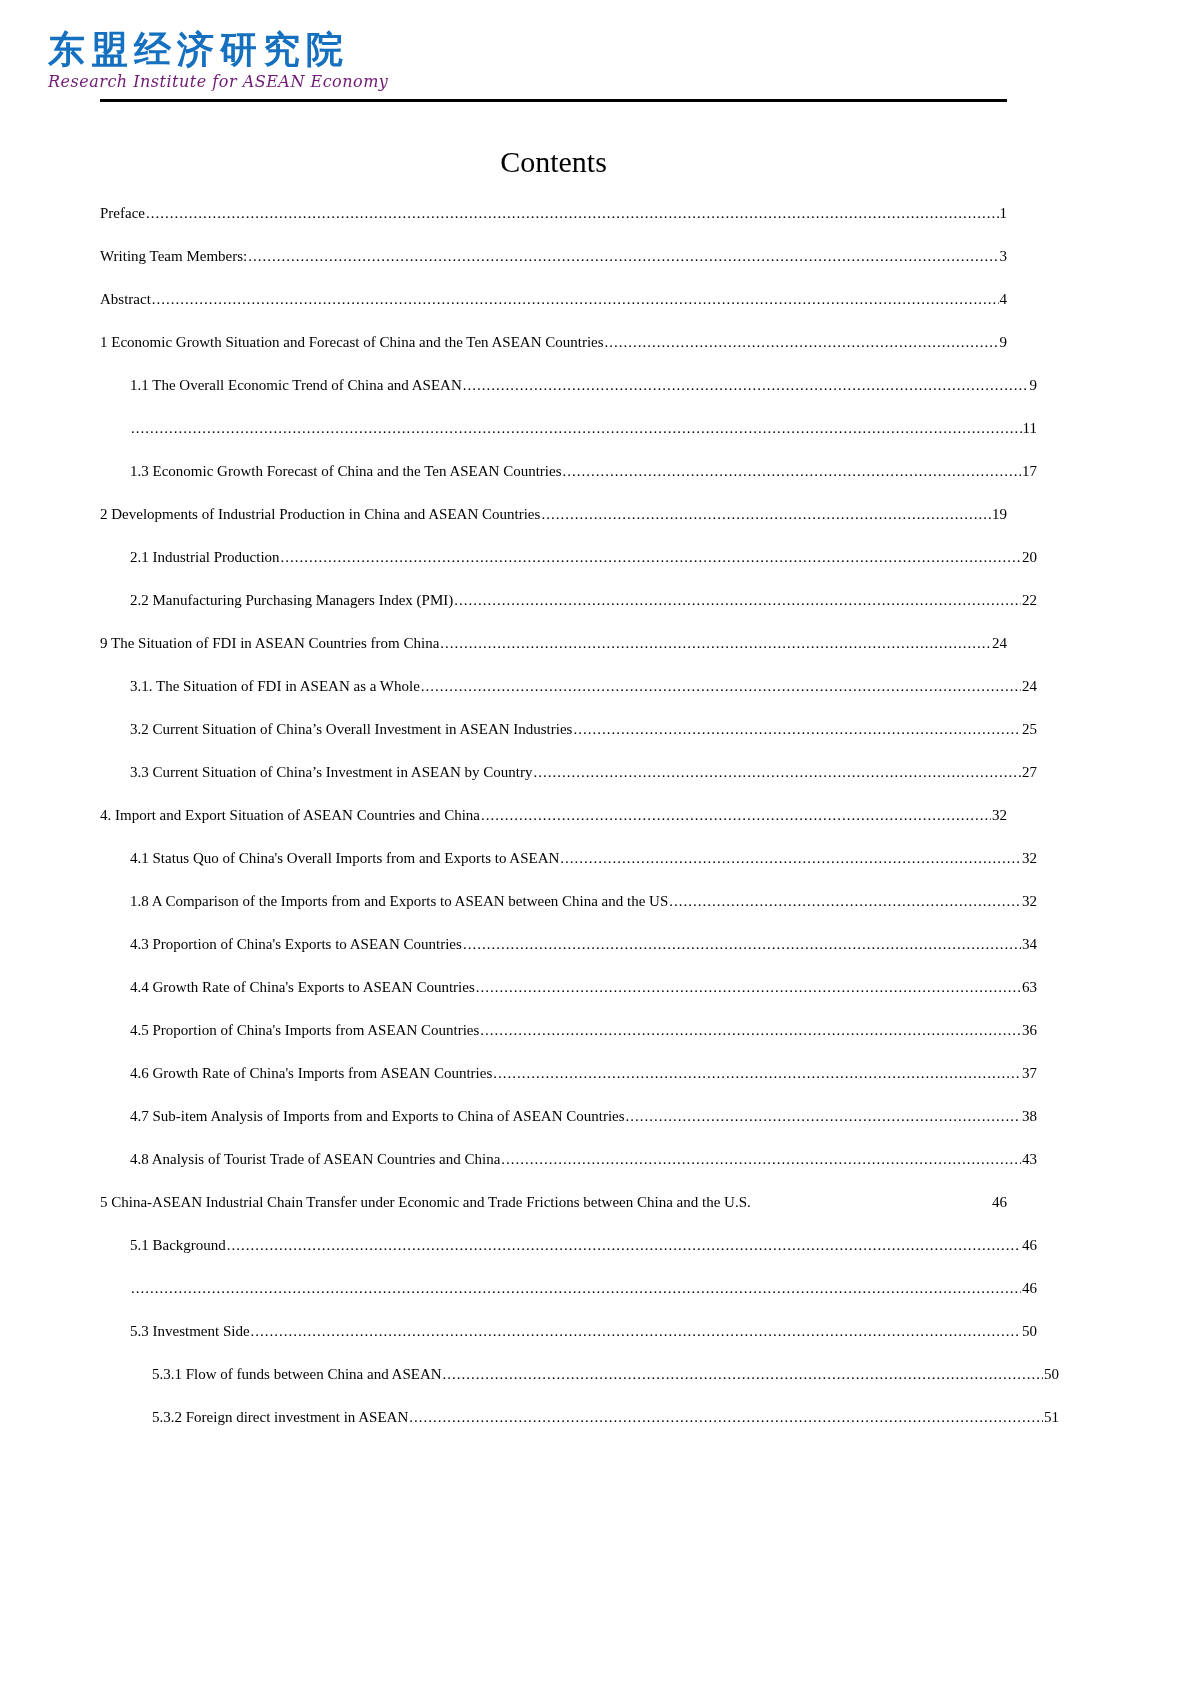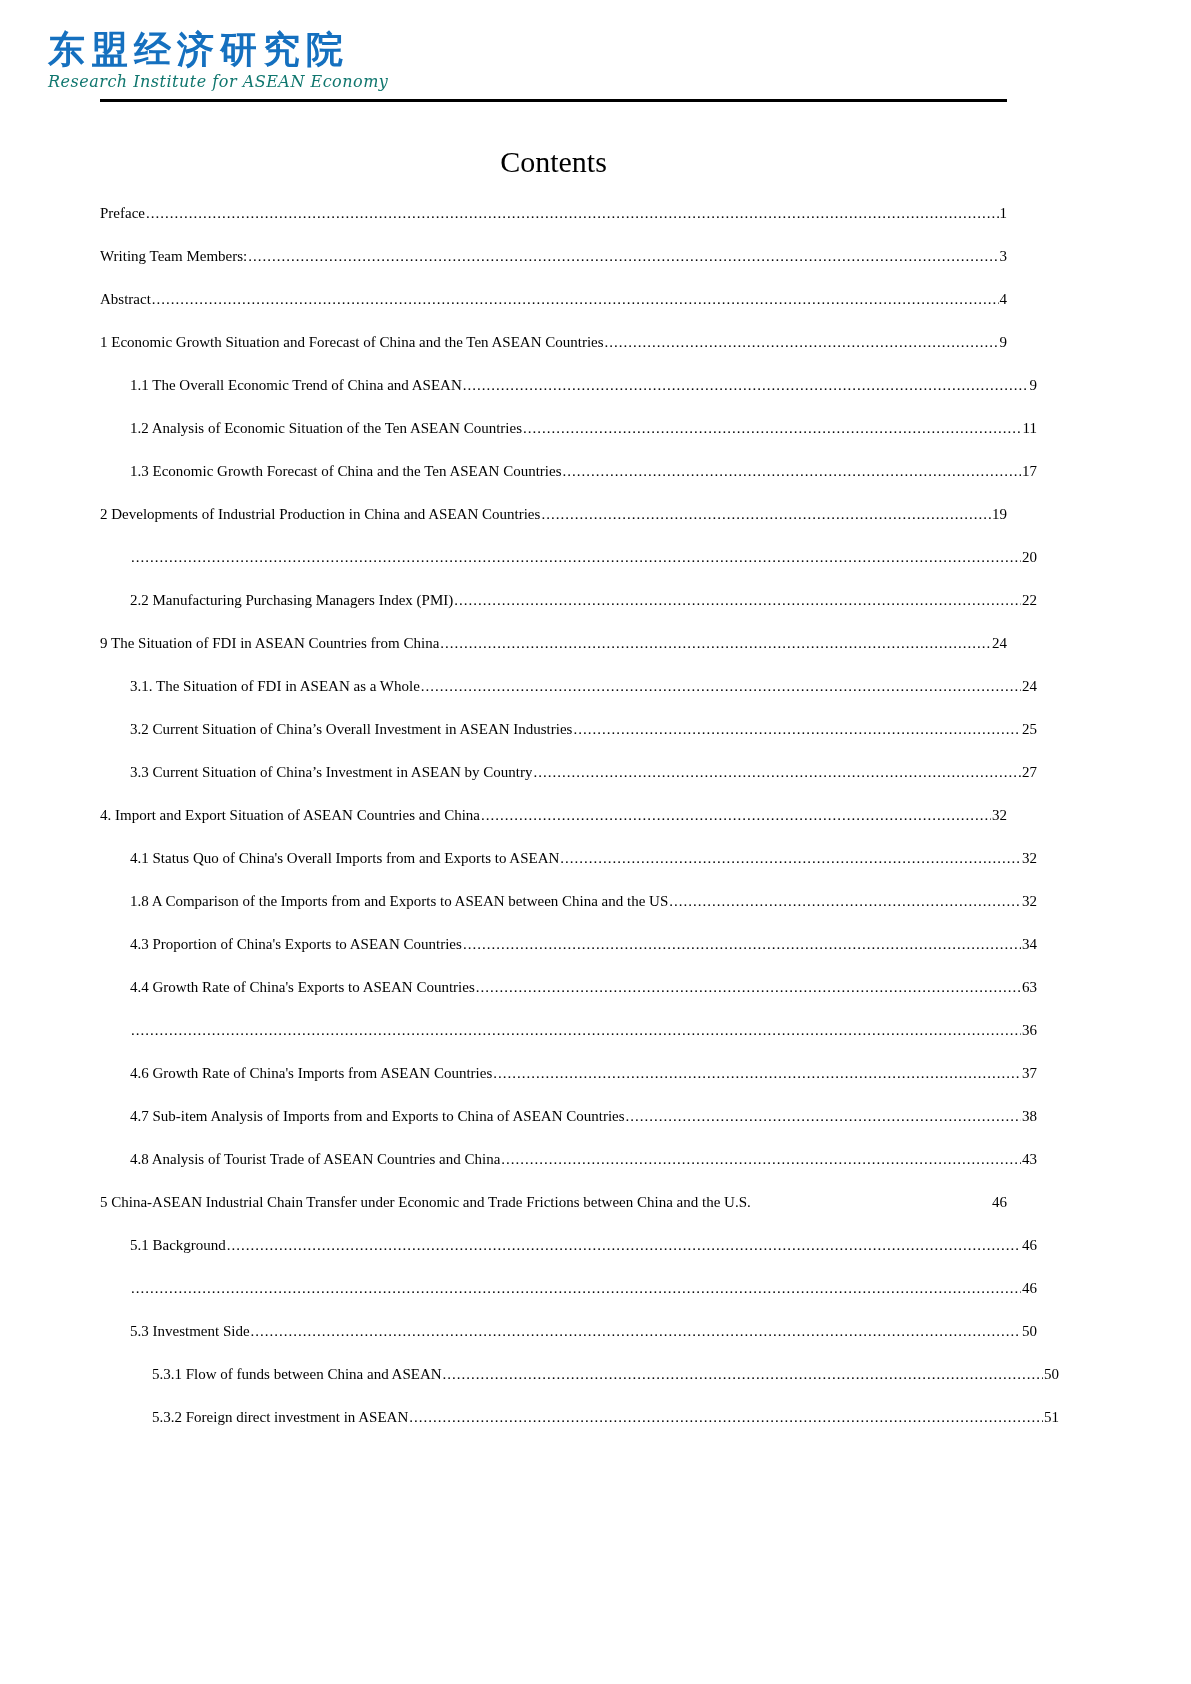--- a/index.html
+++ b/index.html
@@ -21,21 +21,21 @@
     font-weight: bold;
     font-size: 37px;
     letter-spacing: 6px;
     color: #1570bf;
     line-height: 40px;
   }
   .logo-en {
     font-family: "DejaVu Serif", serif;
     font-style: italic;
     font-size: 16px;
-    color: #0f766e;
+    color: #701a75;
     margin-top: 2px;
     letter-spacing: 0.5px;
   }
   .rule {
     position: absolute;
     top: 99px;
     left: 100px;
     width: 907px;
     height: 3px;
     background: #000000;
@@ -116,35 +116,35 @@
           <span class="toc-title">1 Economic Growth Situation and Forecast of China and the Ten ASEAN Countries</span>
           <span class="toc-leader"></span>
           <span class="toc-page">9</span>
         </div>
         <div class="toc-row level-1">
           <span class="toc-title">1.1 The Overall Economic Trend of China and ASEAN</span>
           <span class="toc-leader"></span>
           <span class="toc-page">9</span>
         </div>
         <div class="toc-row level-1">
-          <span class="toc-title">1.2 Analysis of Economic Situation of the Ten ASEAN Countries</span>
           <span class="toc-leader"></span>
           <span class="toc-page">11</span>
         </div>
         <div class="toc-row level-1">
           <span class="toc-title">1.3 Economic Growth Forecast of China and the Ten ASEAN Countries</span>
           <span class="toc-leader"></span>
           <span class="toc-page">17</span>
         </div>
         <div class="toc-row level-0">
           <span class="toc-title">2 Developments of Industrial Production in China and ASEAN Countries</span>
           <span class="toc-leader"></span>
           <span class="toc-page">19</span>
         </div>
         <div class="toc-row level-1">
+          <span class="toc-title">2.1 Industrial Production</span>
           <span class="toc-leader"></span>
           <span class="toc-page">20</span>
         </div>
         <div class="toc-row level-1">
           <span class="toc-title">2.2 Manufacturing Purchasing Managers Index (PMI)</span>
           <span class="toc-leader"></span>
           <span class="toc-page">22</span>
         </div>
         <div class="toc-row level-0">
           <span class="toc-title">9 The Situation of FDI in ASEAN Countries from China</span>
@@ -185,20 +185,21 @@
           <span class="toc-title">4.3 Proportion of China's Exports to ASEAN Countries</span>
           <span class="toc-leader"></span>
           <span class="toc-page">34</span>
         </div>
         <div class="toc-row level-1">
           <span class="toc-title">4.4 Growth Rate of China's Exports to ASEAN Countries</span>
           <span class="toc-leader"></span>
           <span class="toc-page">63</span>
         </div>
         <div class="toc-row level-1">
+          <span class="toc-title">4.5 Proportion of China's Imports from ASEAN Countries</span>
           <span class="toc-leader"></span>
           <span class="toc-page">36</span>
         </div>
         <div class="toc-row level-1">
           <span class="toc-title">4.6 Growth Rate of China's Imports from ASEAN Countries</span>
           <span class="toc-leader"></span>
           <span class="toc-page">37</span>
         </div>
         <div class="toc-row level-1">
           <span class="toc-title">4.7 Sub-item Analysis of Imports from and Exports to China of ASEAN Countries</span>

